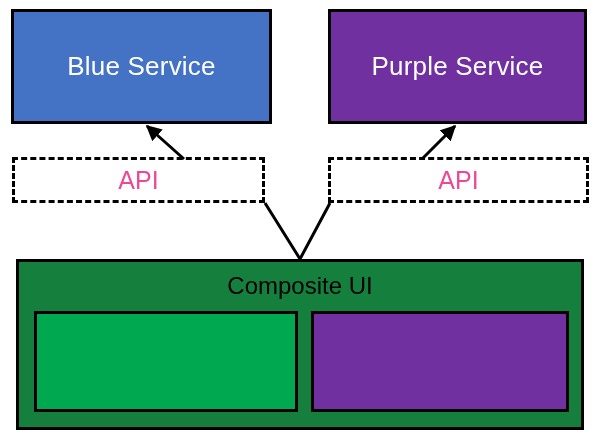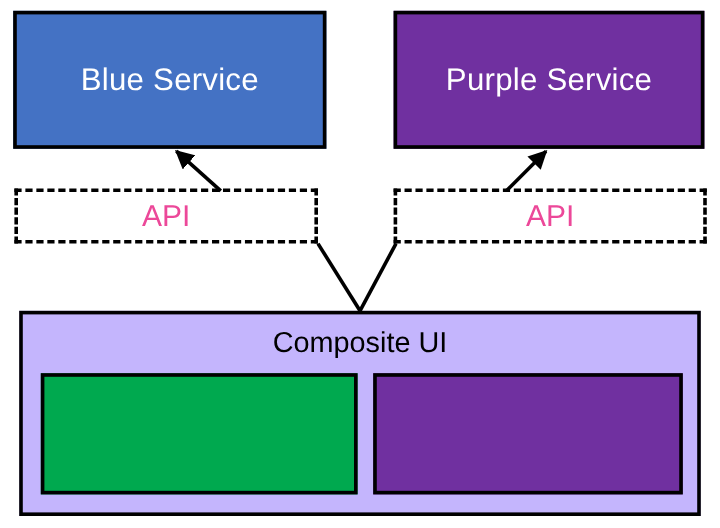--- a/index.html
+++ b/index.html
@@ -66,21 +66,21 @@
   }
   
   #composite-ui {
     position: absolute;
     left: 16px;
     top: 259px;
     width: 568px;
     height: 171px;
     box-sizing: border-box;
     border: 3px solid #000000;
-    background: #c4b5fd;
+    background: #15803d;
   }
   #composite-ui-title {
     position: absolute;
     left: 0;
     top: 10px;
     width: 100%;
     text-align: center;
     font-size: 24px;
     color: #000000;
   }

